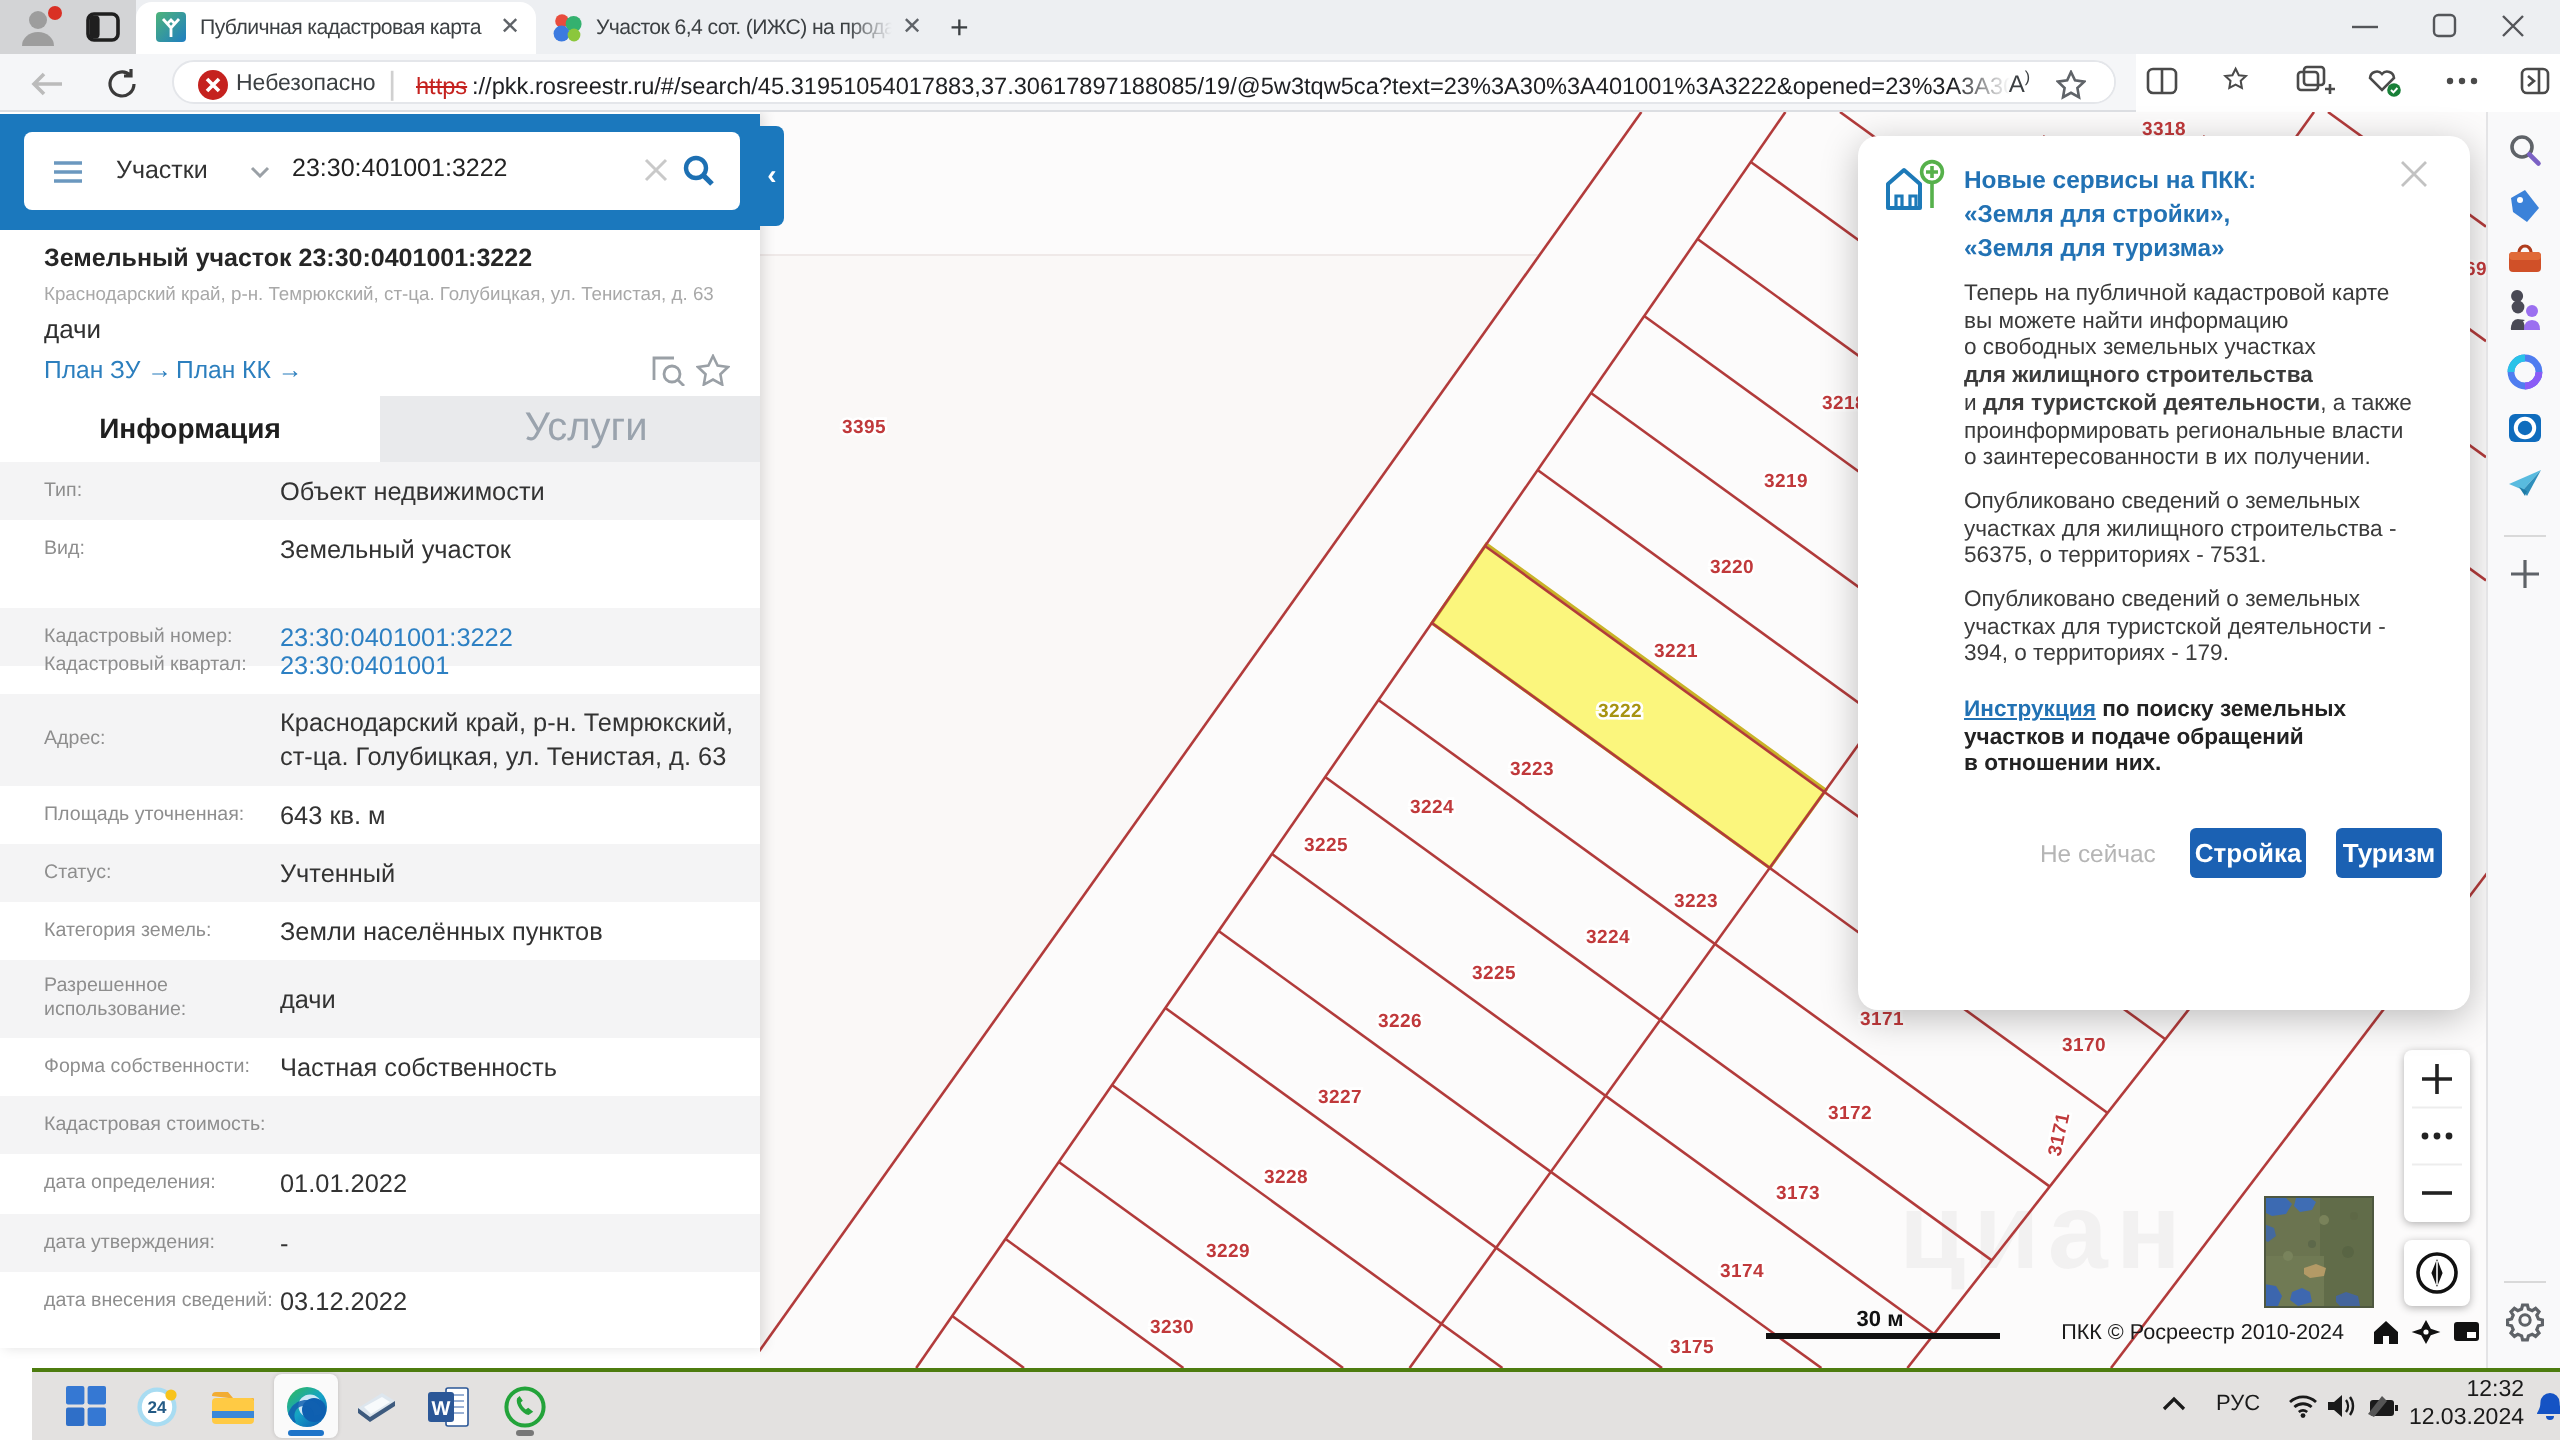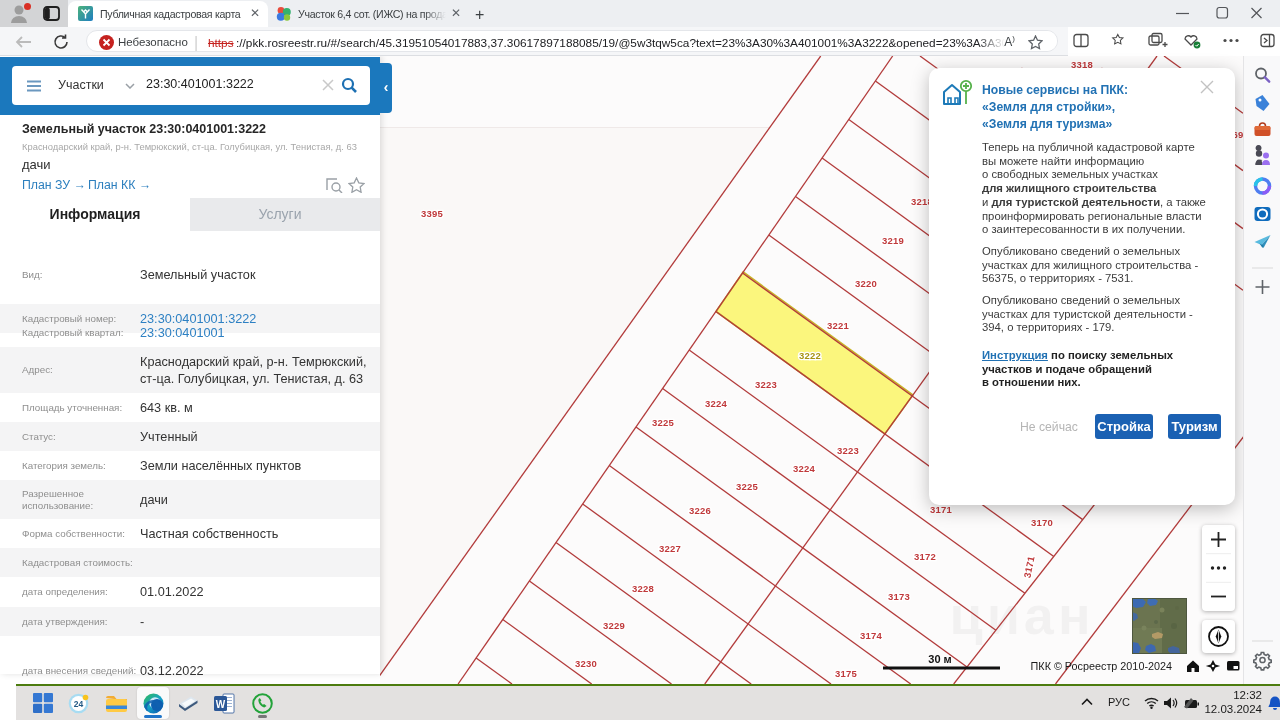--- a/index.html
+++ b/index.html
@@ -205,21 +205,25 @@
         <path d="M1 12 V1 h10" stroke="#9aa0a6" stroke-width="1.4" fill="none"></path>
         <circle cx="10" cy="9" r="4" stroke="#9aa0a6" stroke-width="1.4" fill="none"></circle>
         <path d="M13 12 l3 3" stroke="#9aa0a6" stroke-width="1.4"></path>
       </svg>
   <svg width="17" height="16" style="position:absolute;left:348px;top:121px">
         <path d="M8.5 1 l2.3 4.8 5.2.7 -3.8 3.6 .9 5.2 -4.6-2.5 -4.6 2.5 .9-5.2 L1 6.5 l5.2-.7 z" fill="none" stroke="#9aa0a6" stroke-width="1.3"></path>
       </svg>
   <div style="position:absolute;left:0;top:142px;width:380px;height:33px;background:#fff"></div>
   <div style="position:absolute;left:190px;top:142px;width:190px;height:33px;background:#e9eaec"></div>
   <div style="position:absolute;left:0;top:142px;width:190px;height:33px;font-size:14px;font-weight:700;color:#1f1f1f;text-align:center;line-height:33px">Информация</div>
-  <div style="position:absolute;left:185px;top:142px;width:190px;height:33px;font-size:14px;color:#9aa3ad;text-align:center;line-height:33px">Услуги</div>
+  <div style="position:absolute;left:198px;top:142px;width:190px;height:33px;font-size:20px;color:#9aa3ad;text-align:center;line-height:33px">Услуги</div>
+<div class="row" style="top:175px;height:29px;background:#f4f4f5;">
+        <div class="rl">Тип:</div>
+        <div class="rv" style="color:#333">Объект недвижимости</div>
+      </div>
 <div class="row" style="top:204px;height:29px;">
         <div class="rl">Вид:</div>
         <div class="rv" style="color:#333">Земельный участок</div>
       </div>
 <div class="row" style="top:233px;height:29px;background:#f4f4f5;margin-top:15px;">
         <div class="rl">Кадастровый номер:</div>
         <div class="rv" style="color:#2d80c3">23:30:0401001:3222</div>
       </div>
 <div class="row" style="top:262px;height:29px;">
         <div class="rl">Кадастровый квартал:</div>
@@ -253,21 +257,21 @@
         <div class="rl">Кадастровая стоимость:</div>
       </div>
 <div class="row" style="top:521px;height:30px;">
         <div class="rl">дата определения:</div>
         <div class="rv" style="color:#333">01.01.2022</div>
       </div>
 <div class="row" style="top:551px;height:29px;background:#f4f4f5;padding-left:20px;">
         <div class="rl">дата утверждения:</div>
         <div class="rv" style="color:#333">-</div>
       </div>
-<div class="row" style="top:580px;height:29px;margin-top:20px;">
+<div class="row" style="top:580px;height:29px;">
         <div class="rl">дата внесения сведений:</div>
         <div class="rv" style="color:#333">03.12.2022</div>
       </div>
 </div>
 
 <div id="esidebar">
   <svg width="37" height="628">
     <g transform="translate(18.5,19)">
           <circle cx="-1.5" cy="-1.5" r="5" fill="none" stroke="#5f6368" stroke-width="1.8"></circle>
           <path d="M2.2 2.2 l4.5 4.5" stroke="#7b61c4" stroke-width="2.4" stroke-linecap="round"></path>

